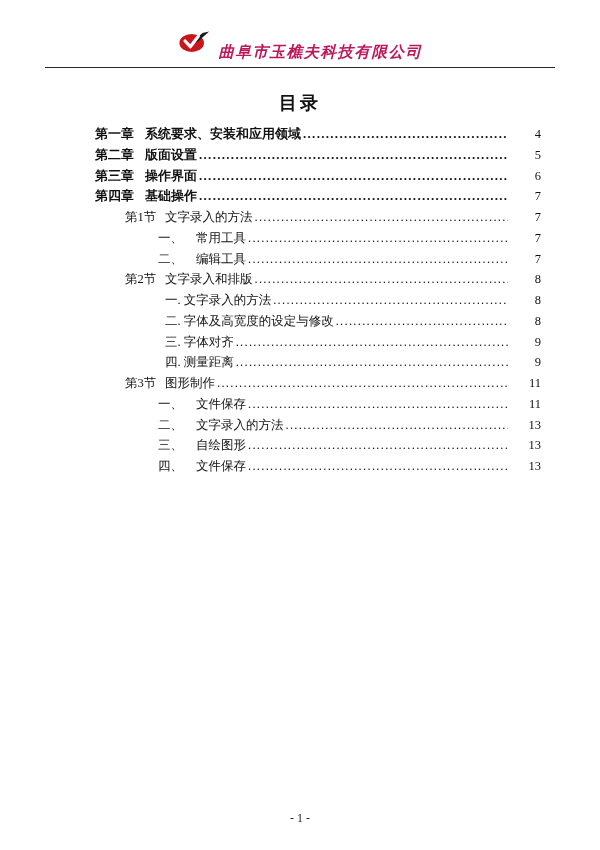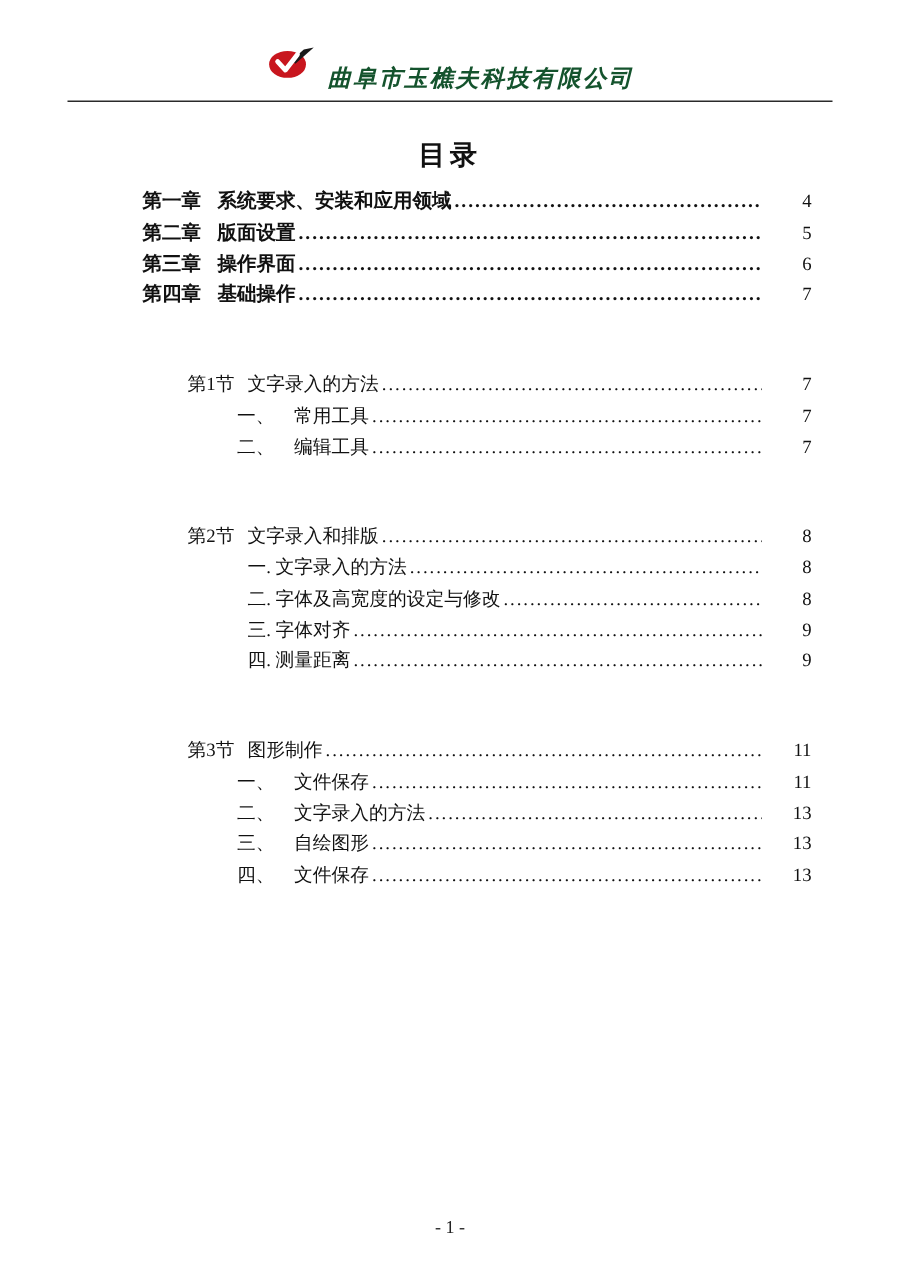--- a/index.html
+++ b/index.html
@@ -17,21 +17,21 @@
   .header {
     padding-top: 19px;
     display: flex; justify-content: center; align-items: center;
     gap: 7px;
   }
   .company-name {
     font-style: italic;
     font-weight: bold;
     font-size: 15.5px;
     letter-spacing: 1.5px;
-    color: #14532d;
+    color: #be185d;
     margin-top: 23px;
   }
   .header-rule {
     border: none;
     border-top: 1.6px solid #2a2a2a;
     margin: 4px 45px 0 45px;
   }
 
   
   .page-title {
@@ -71,21 +71,21 @@
     width: 34px;
     text-align: right;
     padding-right: 4px;
     font-weight: normal;
     font-size: 12.5px;
   }
   
   .lvl-1 { font-weight: bold; font-size: 13px; align-items: center; }
   .lvl-1 .label { width: 50px; }
   .lvl-2 .label { width: 40px; }
-  .lvl-2 { padding-left: 30px; margin-top: 39px; }
+  .lvl-2 { padding-left: 30px; }
   .lvl-3 { padding-left: 63px; }
   .lvl-3 .label { width: 38px; }
   .lvl-3b { padding-left: 70px; }
   .lvl-3b .label { margin-right: 3px; }
 
   
   .footer {
     position: absolute;
     left: 0; right: 0;
     bottom: 24px;

